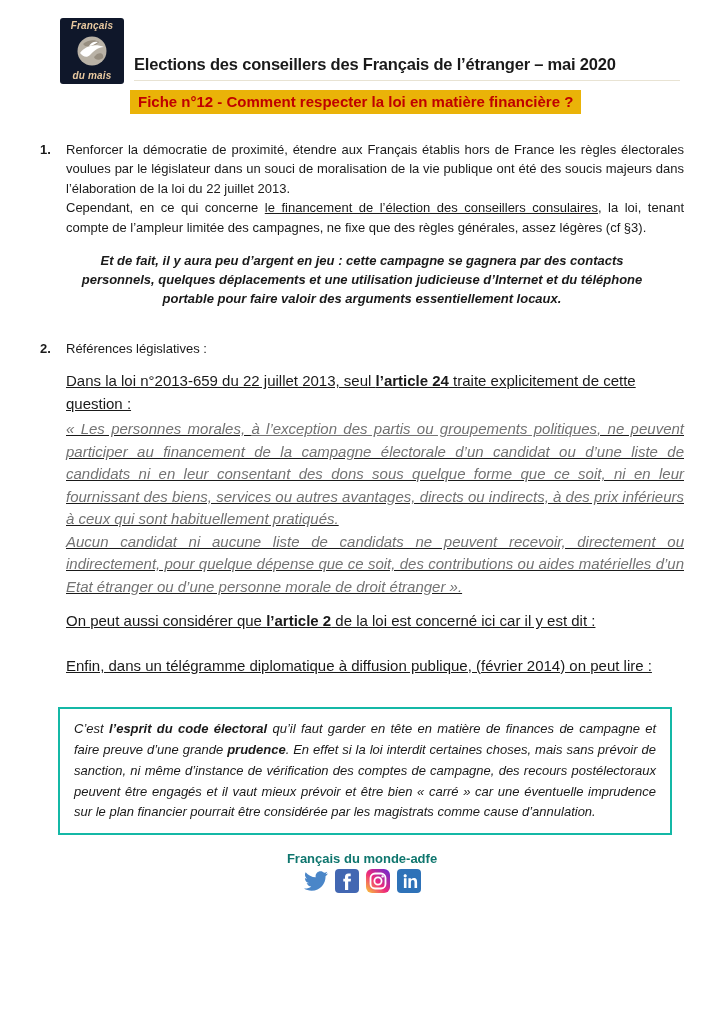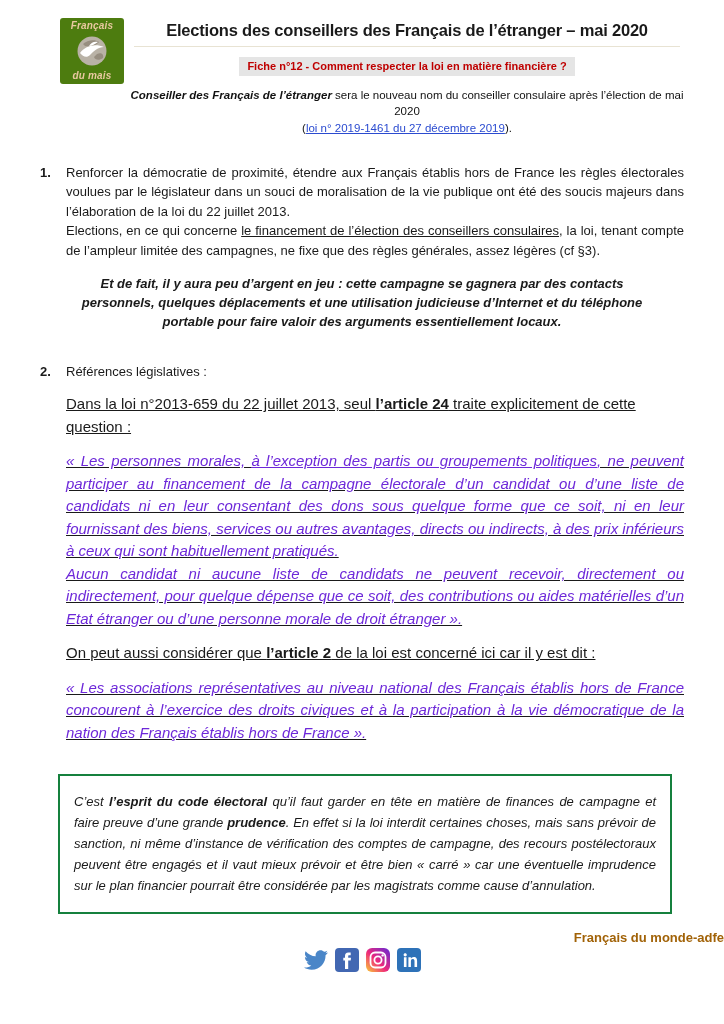--- a/index.html
+++ b/index.html
@@ -11,41 +11,41 @@
     background: #ffffff;
     overflow: hidden;
     font-family: "Liberation Sans", sans-serif;
     color: #1a1a1a;
     box-sizing: border-box;
   }
   
   .header { display: flex; padding: 18px 40px 0 60px; }
   .logo {
     width: 64px; height: 66px; flex: 0 0 64px;
-    background: #4d7c0f;
+    background: #0f172a;
     border-radius: 3px;
     display: flex; flex-direction: column; align-items: center; justify-content: space-between;
     padding: 3px 2px; box-sizing: border-box;
   }
   .logo .logo-txt {
     color: #e9c9a0; font-size: 10px; font-weight: bold; line-height: 1;
     font-style: italic; letter-spacing: .2px;
   }
   .logo svg { display: block; margin: -3px 0; }
-  .header-text { flex: 1; text-align: center; padding-left: 6px; }
+  .header-text { flex: 1; padding-left: 6px; margin-top: 34px; }
   .doc-title {
     font-size: 16.5px; font-weight: bold; letter-spacing: -0.2px;
     line-height: 1.25; padding-bottom: 5px;
     border-bottom: 1px solid #e8e3d3;
     margin: 2px 4px 0 4px;
   }
   .fiche-wrap { margin-top: 9px; }
   .fiche {
-    display: inline-block; background: #e5e5e5; color: #bf0000;
-    font-size: 11px; font-weight: bold; padding: 3px 8px; line-height: 1.2;
+    display: inline-block; background: #eab308; color: #bf0000;
+    font-size: 15px; font-weight: bold; padding: 3px 8px; line-height: 1.2;
   }
   .note { margin-top: 11px; font-size: 11.5px; line-height: 1.45; color: #111; }
   .note .lead { font-weight: bold; font-style: italic; }
   .note a { color: #2b4bd0; text-decoration: underline; cursor: pointer; }
   
   .main { padding: 0 40px; }
   .numbered { position: relative; padding-left: 26px; text-align: justify; font-size: 13px; line-height: 1.5; }
   .numbered .num { position: absolute; left: 0; top: 0; font-weight: bold; }
   .sec1 { margin-top: 26px; }
   .u { text-decoration: underline; }
@@ -53,38 +53,38 @@
     margin: 15px 26px 0 26px; text-align: center;
     font-weight: bold; font-style: italic; font-size: 13px; line-height: 1.45;
   }
   .sec2-heading { margin-top: 30px; font-size: 13px; }
   .sec2-heading .num { font-weight: bold; }
   .sec2-heading .hd { font-weight: normal; }
   .sec2-body { padding-left: 26px; font-size: 15px; text-decoration: underline; }
   .intro-line { margin-top: 12px; line-height: 1.5; }
   .b { font-weight: bold; }
   .quote {
-    margin-top: 12px; color: #6d28d9; font-style: italic;
+    margin-top: 3px; color: #737373; font-style: italic;
     text-align: justify; line-height: 1.5;
   }
   .gap20 { }
   .gap22 { margin-top: 22px; }
   .support {
     margin: 42px 60px 0 60px; text-align: center;
     font-size: 13.5px; line-height: 1.55;
   }
   .law-box {
     margin: 30px 12px 0 18px;
-    border: 2px solid #15803d;
-    padding: 16px 14px;
+    border: 2px solid #14b8a6;
+    padding: 10px 14px;
     font-size: 13px; font-style: italic; line-height: 1.6; text-align: justify;
   }
   
   .footer { margin-top: 16px; text-align: center; }
-  .footer .org { color: #a16207; font-weight: bold; font-size: 13px; text-align: right; }
+  .footer .org { color: #0f766e; font-weight: bold; font-size: 13px; }
   .social { margin-top: 3px; display: flex; justify-content: center; align-items: center; gap: 7px; }
   .social svg { display: block; cursor: pointer; }
 </style>
 </head>
 <body>
 
 <div class="page">
 
   <div class="header">
     <div class="logo">
@@ -96,33 +96,29 @@
         <path d="M5 19 C 10 12, 20 9, 29 13 C 23 13, 19 17, 15 21 C 12 24, 8 23, 5 19 Z" fill="#ffffff"></path>
         <path d="M14 12 C 16 8, 20 7, 23 8 C 20 10, 17 12, 14 12 Z" fill="#ffffff"></path>
       </svg>
       <div class="logo-txt">du mais</div>
     </div>
     <div class="header-text">
       <div class="doc-title">Elections des conseillers des Français de l’étranger – mai 2020</div>
       <div class="fiche-wrap">
         <span class="fiche">Fiche n°12 - Comment respecter la loi en matière financière ?</span>
       </div>
-      <div class="note">
-        <span class="lead">Conseiller des Français de l’étranger</span><span> sera le nouveau nom du conseiller consulaire après l’élection de mai 2020</span><br>
-        <span>(</span><a>loi n° 2019-1461 du 27 décembre 2019</a><span>).</span>
-      </div>
     </div>
   </div>
 
   <div class="main">
 
     <div class="numbered sec1">
       <span class="num">1.</span>
       <span>Renforcer la démocratie de proximité, étendre aux Français établis hors de France les règles électorales voulues par le législateur dans un souci de moralisation de la vie publique ont été des soucis majeurs dans l’élaboration de la loi du 22 juillet 2013.</span><br>
-      <span>Elections, en ce qui concerne </span><span class="u">le financement de l’élection des conseillers consulaires</span><span>, la loi, tenant compte de l’ampleur limitée des campagnes, ne fixe que des règles générales, assez légères (cf §3).</span>
+      <span>Cependant, en ce qui concerne </span><span class="u">le financement de l’élection des conseillers consulaires</span><span>, la loi, tenant compte de l’ampleur limitée des campagnes, ne fixe que des règles générales, assez légères (cf §3).</span>
     </div>
 
     <div class="callout">Et de fait, il y aura peu d’argent en jeu : cette campagne se gagnera par des contacts personnels, quelques déplacements et une utilisation judicieuse d’Internet et du téléphone portable pour faire valoir des arguments essentiellement locaux.</div>
 
     <div class="numbered sec2-heading">
       <span class="num">2.</span>
       <span class="hd">Références législatives :</span>
     </div>
 
     <div class="sec2-body">
@@ -130,22 +126,22 @@
         <span>Dans la loi n°2013-659 du 22 juillet 2013, seul </span><span class="b">l’article 24</span><span> traite explicitement de cette question :</span>
       </div>
       <div class="quote">
         <span>« Les personnes morales, </span><span class="u">à l’exception des partis ou groupements politiques</span><span>, ne peuvent participer au financement de la campagne électorale d’un candidat ou d’une liste de candidats ni en leur consentant des dons sous quelque forme que ce soit, ni en leur fournissant des biens, services ou autres avantages, directs ou indirects, à des prix inférieurs à ceux qui sont habituellement pratiqués.</span><br>
         <span>Aucun candidat ni aucune liste de candidats ne peuvent recevoir, directement ou indirectement, pour quelque dépense que ce soit, des contributions ou aides matérielles d’un Etat étranger ou d’une personne morale de droit étranger ».</span>
       </div>
 
       <div class="intro-line gap20">
         <span>On peut aussi considérer que </span><span class="b">l’article 2</span><span> de la loi est concerné ici car il y est dit :</span>
       </div>
-      <div class="quote">« Les associations représentatives au niveau national des Français établis hors de France concourent à l’exercice des droits civiques et à la participation à la vie démocratique de la nation des Français établis hors de France ».</div>
 
+      <div class="intro-line gap22">Enfin, dans un télégramme diplomatique à diffusion publique, (février 2014) on peut lire :</div>
     </div>
 
 
     <div class="law-box">
       <span>C’est </span><span class="b">l’esprit du code électoral</span><span> qu’il faut garder en tête en matière de finances de campagne et faire preuve d’une grande </span><span class="b">prudence</span><span>. En effet si la loi interdit certaines choses, mais sans prévoir de sanction, ni même d’instance de vérification des comptes de campagne, des recours postélectoraux peuvent être engagés et il vaut mieux prévoir et être bien « carré » car une éventuelle imprudence sur le plan financier pourrait être considérée par les magistrats comme cause d’annulation.</span>
     </div>
 
   </div>
 
   <div class="footer">

